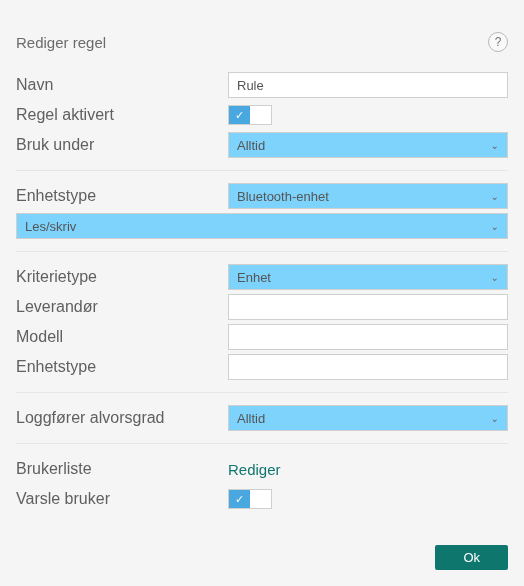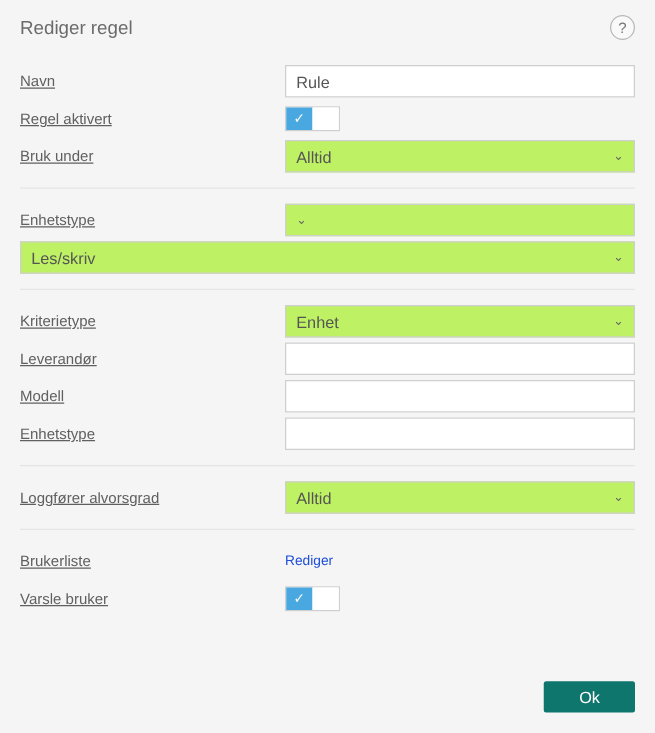--- a/index.html
+++ b/index.html
@@ -15,20 +15,21 @@
     .window {
       display: flex;
       flex-direction: column;
       height: 100%;
     }
     .header {
       display: flex;
       align-items: center;
       justify-content: space-between;
       padding: 12px 16px;
+      margin-top: 20px;
     }
     .header-title {
       font-size: 15px;
       color: #6b6b6b;
       font-weight: 400;
     }
     .help-btn {
       width: 20px;
       height: 20px;
       border-radius: 50%;
@@ -49,43 +50,42 @@
     .row {
       display: flex;
       align-items: center;
       min-height: 30px;
       padding: 2px 0;
     }
     .label {
       width: 212px;
       flex-shrink: 0;
       color: #606060;
-      font-size: 12px;
-      text-decoration: underline;
+      font-size: 16px;
     }
     .control {
       flex: 1;
       display: flex;
       align-items: center;
     }
     input[type="text"] {
       width: 100%;
       height: 26px;
       border: 1px solid #cfcfcf;
       background: #fff;
       padding: 3px 8px;
       font-size: 13px;
       color: #555;
       font-family: inherit;
     }
     .select {
       width: 100%;
       height: 26px;
       border: 1px solid #cfcfcf;
-      background: #bef264;
+      background: #7dd3fc;
       display: flex;
       align-items: center;
       justify-content: space-between;
       padding: 0 8px;
       font-size: 13px;
       color: #555;
       cursor: pointer;
     }
     .select-chevron { color: #666; font-size: 10px; }
     .toggle {
@@ -108,22 +108,22 @@
       color: #fff;
       font-size: 11px;
       line-height: 1;
     }
     .divider {
       height: 1px;
       background: #e5e5e5;
       margin: 10px 0;
     }
     .link-disabled {
-      color: #1d4ed8;
-      font-size: 11px;
+      color: #0f766e;
+      font-size: 15px;
     }
     .footer {
       padding: 16px;
       display: flex;
       justify-content: flex-end;
     }
     .ok-btn {
       background: #0f766e;
       color: #fff;
       border: none;
@@ -175,20 +175,21 @@
         </div>
       </div>
     </div>
 
     <div class="divider"></div>
 
     <div class="row">
       <div class="label">Enhetstype</div>
       <div class="control">
         <div class="select">
+          <span>Bluetooth-enhet</span>
           <span class="select-chevron">⌄</span>
         </div>
       </div>
     </div>
 
     <div class="row">
       <div class="control">
         <div class="select">
           <span>Les/skriv</span>
           <span class="select-chevron">⌄</span>

